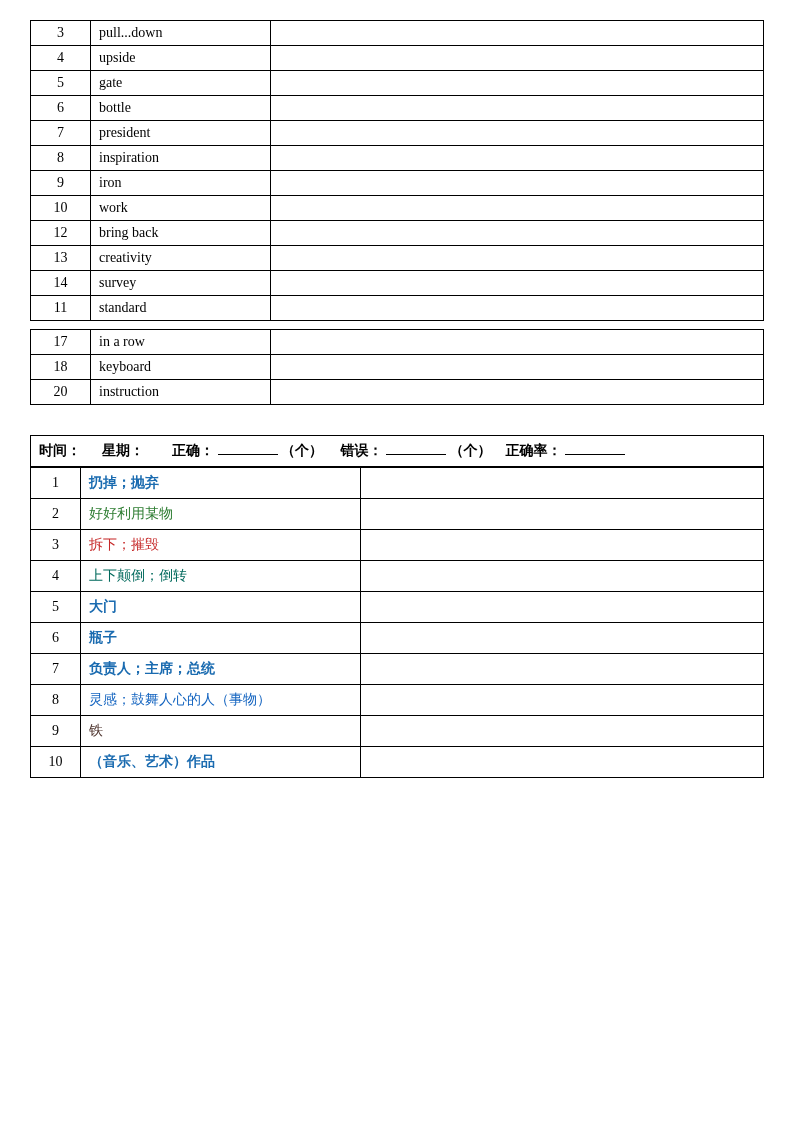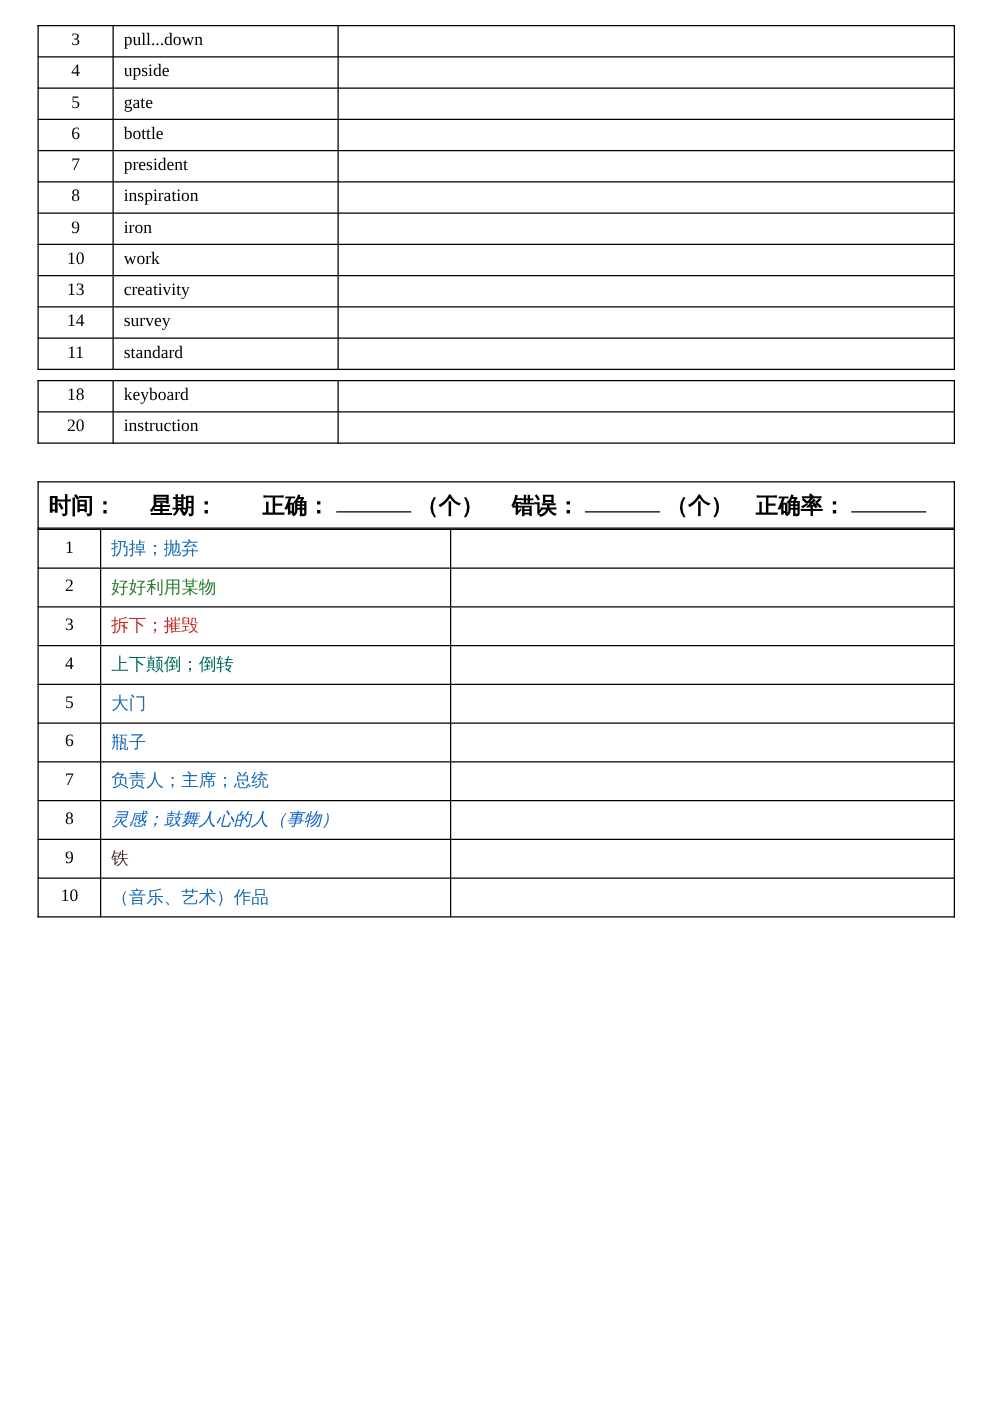--- a/index.html
+++ b/index.html
@@ -38,21 +38,21 @@
 
     .stats-row {
       width: 100%;
       border-collapse: collapse;
       margin-bottom: 0;
     }
     .stats-row td {
       border: 1px solid #000;
       padding: 6px 8px;
       font-weight: bold;
-      font-size: 18px;
+      font-size: 14px;
     }
 
     .bottom-table {
       width: 100%;
       border-collapse: collapse;
     }
     .bottom-table td {
       border: 1px solid #000;
       padding: 6px 8px;
       min-height: 28px;
@@ -61,25 +61,25 @@
       width: 50px;
       text-align: center;
     }
     .bottom-table td:nth-child(2) {
       width: 280px;
     }
     .bottom-table td:nth-child(3) {
       
     }
 
-    .cn-blue { color: #1a6bb0; }
+    .cn-blue { color: #1a6bb0; font-weight: bold; }
     .cn-green { color: #2e7d32; }
     .cn-red { color: #c62828; text-align: center; }
     .cn-teal { color: #00695c; }
-    .cn-darkblue { color: #1565c0; font-style: italic; }
+    .cn-darkblue { color: #1565c0; }
     .cn-brown { color: #4e342e; }
 
     .underline-blank {
       display: inline-block;
       width: 60px;
       border-bottom: 1px solid #000;
     }
   </style>
 </head>
 <body>
@@ -117,20 +117,25 @@
     <td></td>
   </tr>
       <tr>
     <td>9</td>
     <td>iron</td>
     <td></td>
   </tr>
       <tr>
     <td>10</td>
     <td>work</td>
+    <td></td>
+  </tr>
+      <tr>
+    <td>12</td>
+    <td>bring back</td>
     <td></td>
   </tr>
       <tr>
     <td>13</td>
     <td>creativity</td>
     <td></td>
   </tr>
       <tr>
     <td>14</td>
     <td>survey</td>
@@ -141,20 +146,25 @@
     <td>standard</td>
     <td></td>
   </tr>
     </tbody>
   <tbody>
     <tr class="spacer">
         <td colspan="3"></td>
       </tr>
   </tbody>
   <tbody id="top-rows-2">
+      <tr>
+    <td>17</td>
+    <td>in a row</td>
+    <td></td>
+  </tr>
       <tr>
     <td>18</td>
     <td>keyboard</td>
     <td></td>
   </tr>
       <tr>
     <td>20</td>
     <td>instruction</td>
     <td></td>
   </tr>

